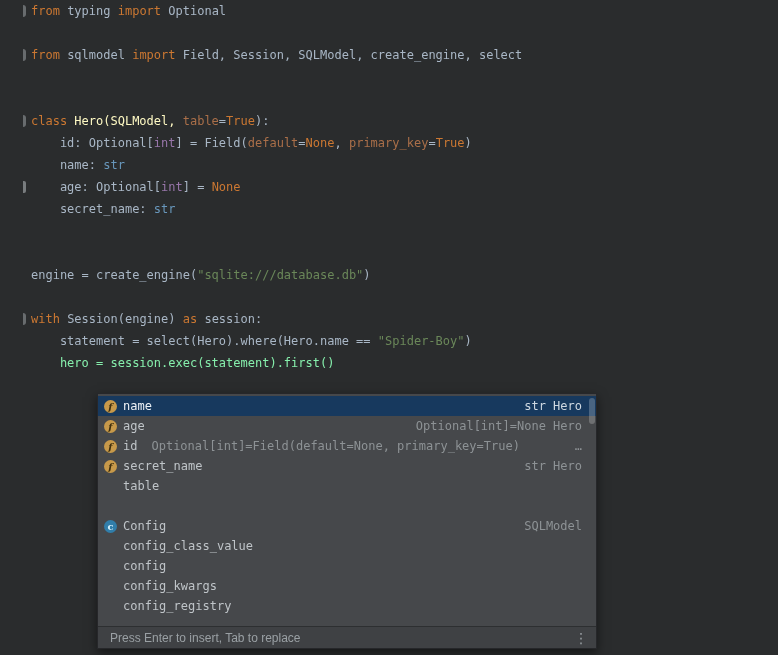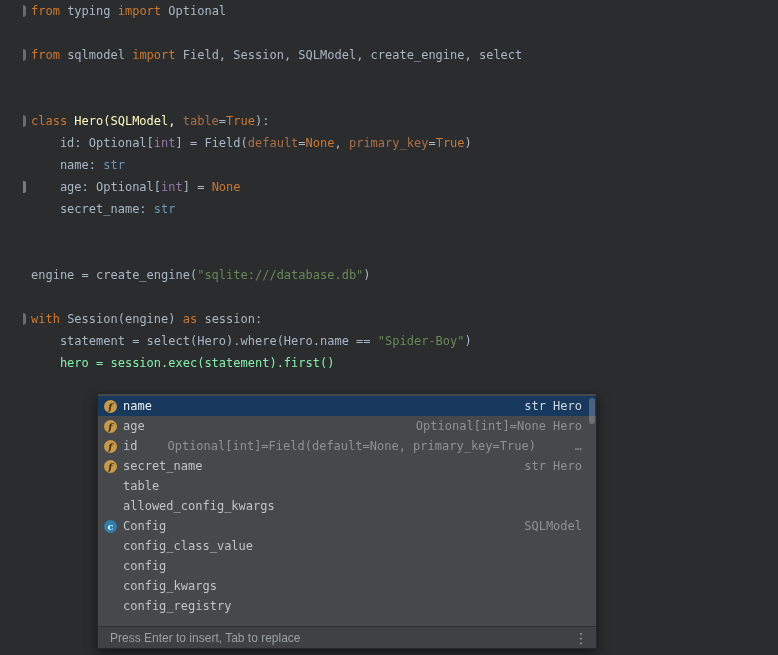--- a/index.html
+++ b/index.html
@@ -32,21 +32,21 @@
     font-size:12px;color:#bfc4c8;padding:0 14px 0 6px;white-space:pre;
   }
   .row.selected{background:var(--selection-bg,#17395e);color:#ecf1f6;}
   .icon{
     flex:none;width:13px;height:13px;margin-right:6px;border-radius:50%;
     text-align:center;font:italic bold 10px/13px "DejaVu Serif",serif;
   }
   .icon.field{background:var(--field-icon,#c7994a);color:#40300f;}
   .icon.class{background:var(--class-icon,#317eaa);color:#d6f1fc;font-style:normal;}
   .icon.none{background:transparent;}
-  .mid{color:#8d9295;margin-left:30px;}
+  .mid{color:#8d9295;margin-left:14px;}
   .right{margin-left:auto;color:#8d9295;padding-left:10px;}
   .row.selected .right{color:#ced8e1;}
   .scrollthumb{
     position:absolute;right:1px;top:4px;width:6px;height:26px;
     background:rgba(255,255,255,.22);border-radius:3px;z-index:3;
   }
   .footer{
     position:absolute;left:0;right:0;bottom:0;height:22px;box-sizing:border-box;
     background:#3f4144;border-top:1px solid #2d2f31;
     display:flex;align-items:center;padding:0 8px 0 12px;
@@ -78,21 +78,21 @@
       <div class="code-line"><span style="color: #86efac;">    hero = session.exec(statement).first()</span></div>
     </div>
 
   <div class="popup">
     <div class="list">
         <div class="row selected"><span class="icon field">f</span><span>name</span><span class="right">str Hero</span></div>
         <div class="row"><span class="icon field">f</span><span>age</span><span class="right">Optional[int]=None Hero</span></div>
         <div class="row"><span class="icon field">f</span><span>id</span><span class="mid">Optional[int]=Field(default=None, primary_key=True)</span><span class="right">…</span></div>
         <div class="row"><span class="icon field">f</span><span>secret_name</span><span class="right">str Hero</span></div>
         <div class="row"><span class="icon none"></span><span>table</span></div>
-        <div class="row"><span class="icon none"></span><span>allowed_config_kwargs</span></div>
+        <div class="row"><span class="icon none"></span></div>
         <div class="row"><span class="icon class">c</span><span>Config</span><span class="right">SQLModel</span></div>
         <div class="row"><span class="icon none"></span><span>config_class_value</span></div>
         <div class="row"><span class="icon none"></span><span>config</span></div>
         <div class="row"><span class="icon none"></span><span>config_kwargs</span></div>
         <div class="row"><span class="icon none"></span><span>config_registry</span></div>
       </div>
     <div class="scrollthumb"></div>
     <div class="footer">
       <span>Press Enter to insert, Tab to replace</span>
       <span class="more">⋮</span>

